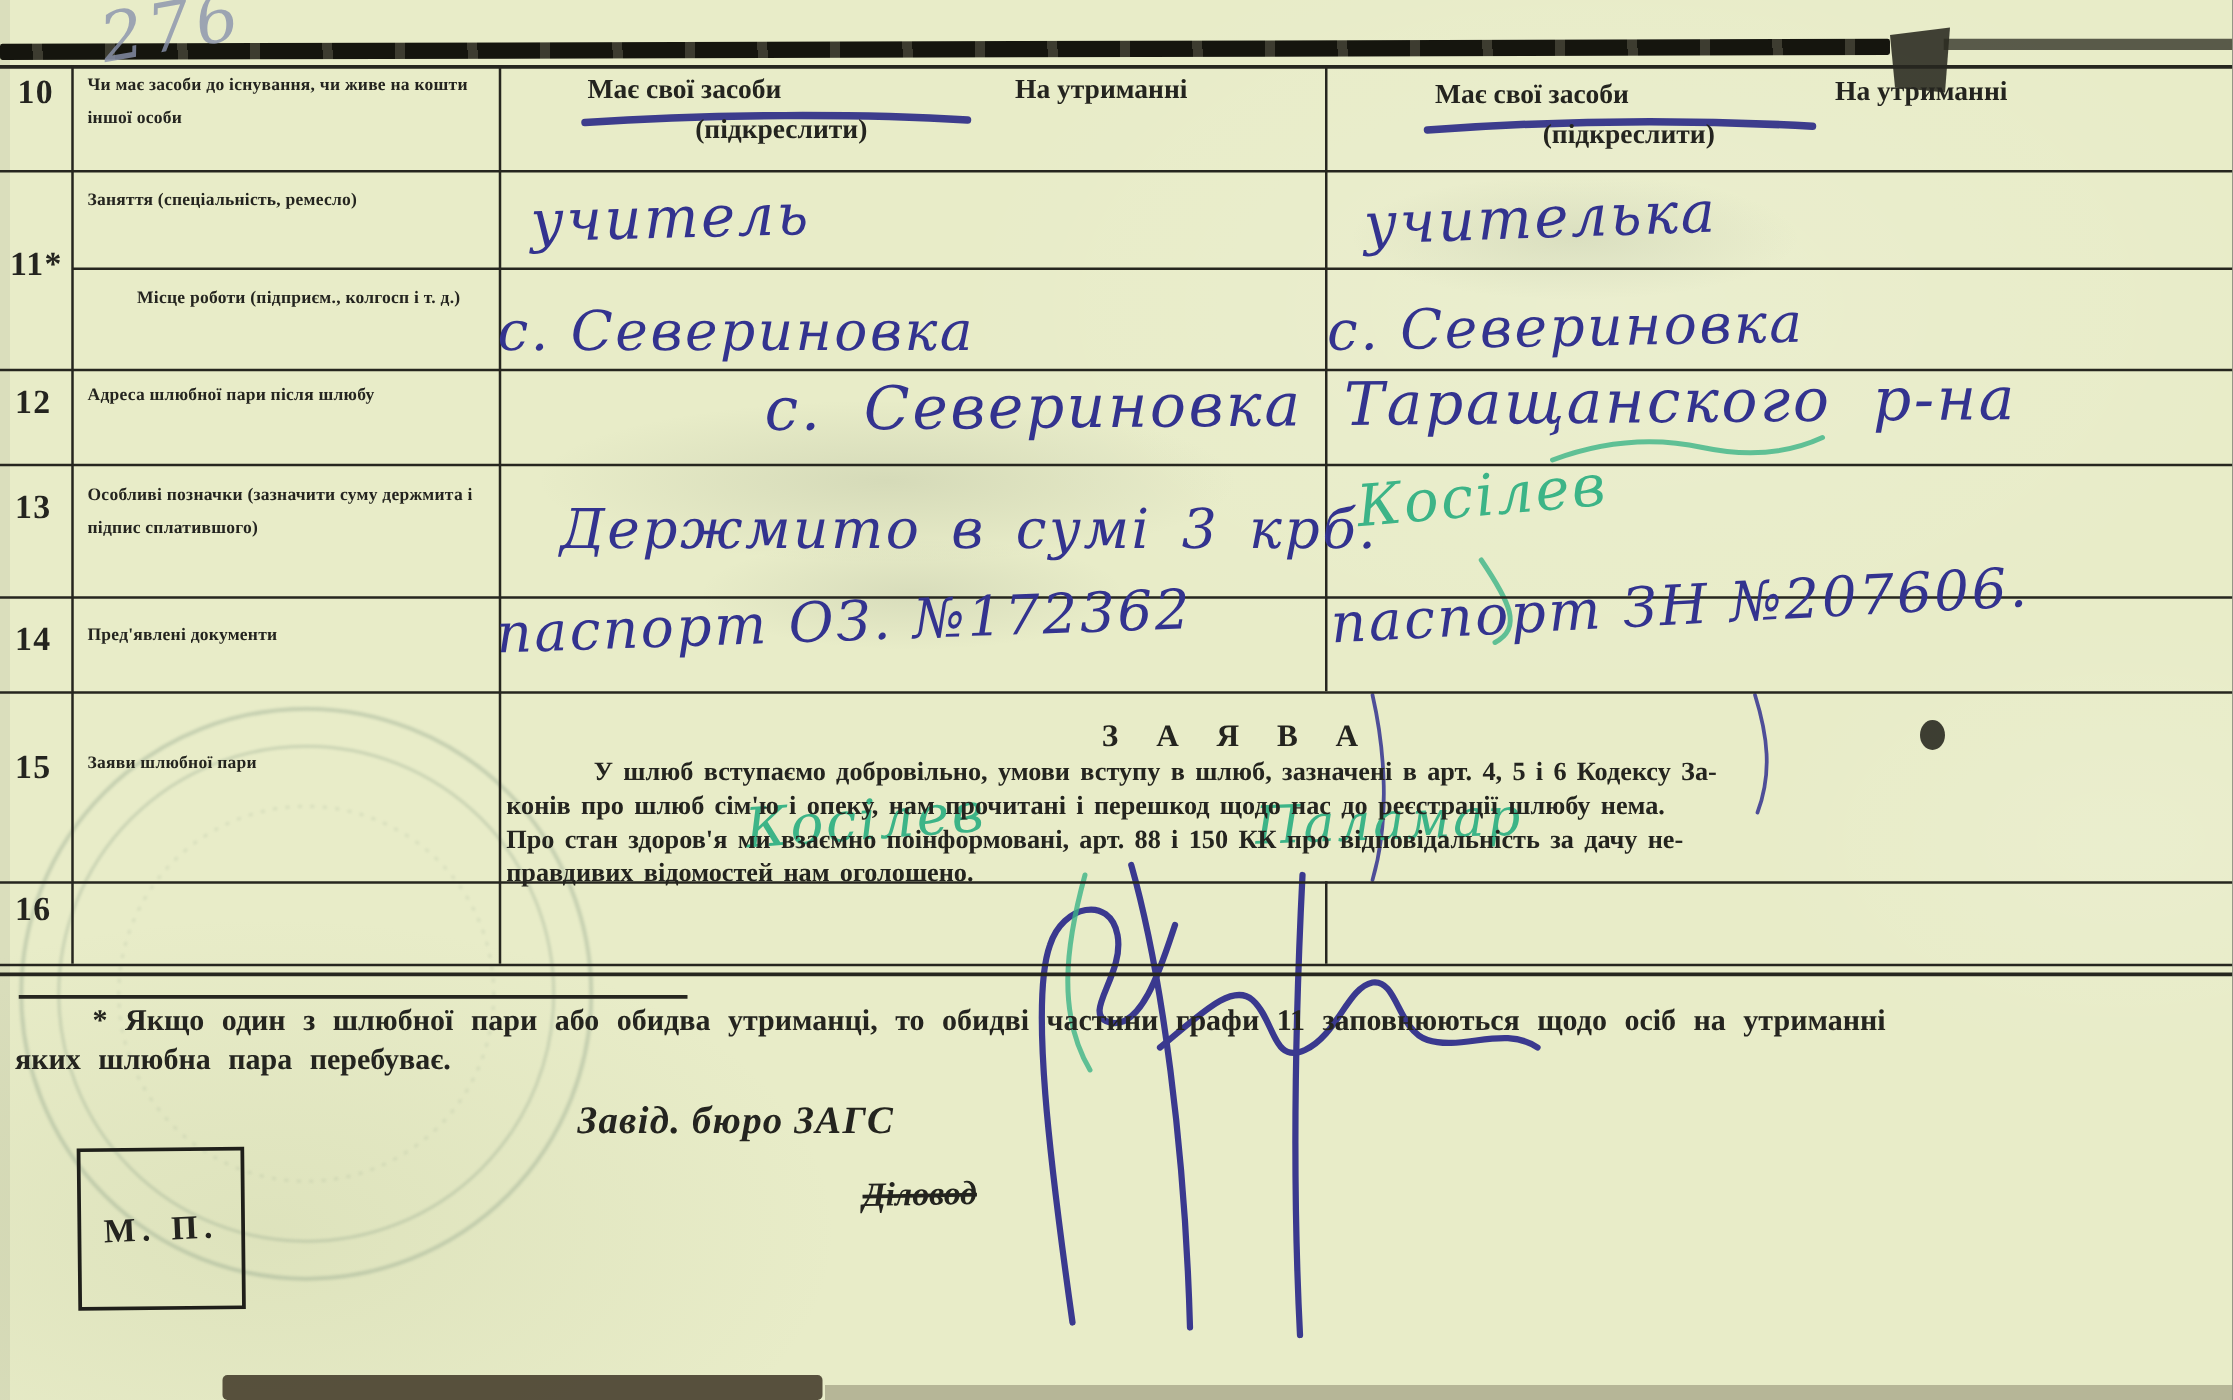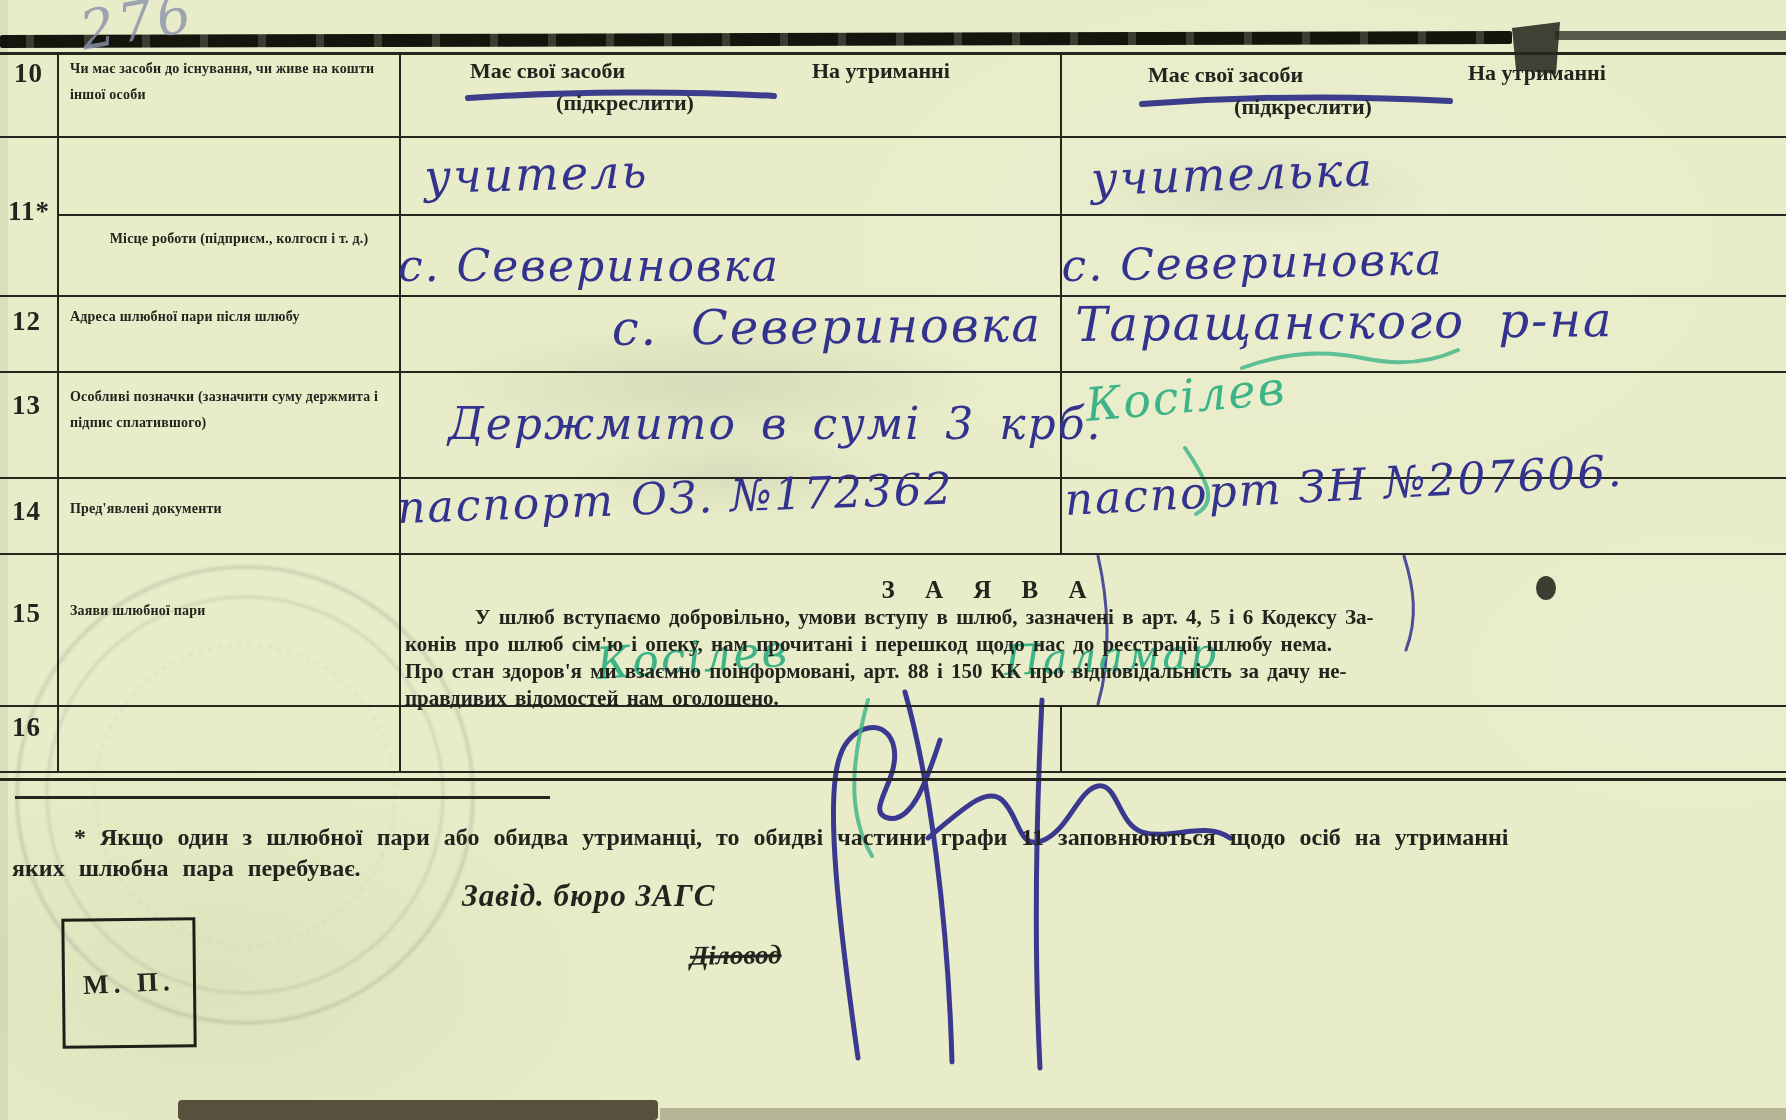--- a/index.html
+++ b/index.html
@@ -105,20 +105,21 @@
 
   <div class="num" style="left:14px;top:58px;">10</div>
   <div class="num" style="left:8px;top:196px;">11*</div>
   <div class="num" style="left:12px;top:306px;">12</div>
   <div class="num" style="left:12px;top:390px;">13</div>
   <div class="num" style="left:12px;top:496px;">14</div>
   <div class="num" style="left:12px;top:598px;">15</div>
   <div class="num" style="left:12px;top:712px;">16</div>
 
   <div class="lbl" style="top:56px;">Чи має засоби до існування, чи живе на кошти іншої особи</div>
+  <div class="lbl" style="top:148px;">Заняття (спеціальність, ремесло)</div>
   <div class="lbl" style="top:226px;text-align:center;">Місце роботи (підприєм., колгосп і т. д.)</div>
   <div class="lbl" style="top:304px;">Адреса шлюбної пари після шлюбу</div>
   <div class="lbl" style="top:384px;">Особливі позначки (зазначити суму держмита і підпис сплатившого)</div>
   <div class="lbl" style="top:496px;">Пред'явлені документи</div>
   <div class="lbl" style="top:598px;">Заяви шлюбної пари</div>
 
   <div class="hdr" style="left:470px;top:58px;">Має свої засоби</div>
   <div class="hdr" style="left:812px;top:58px;">На утриманні</div>
   <div class="hdr" style="left:470px;top:90px;width:310px;text-align:center;">(підкреслити)</div>
   <div class="hdr" style="left:1148px;top:62px;">Має свої засоби</div>
@@ -139,21 +140,21 @@
 
   <div class="abs" style="left:400px;top:576px;width:1180px;text-align:center;font-weight:bold;font-size:25px;letter-spacing:12px;">З А Я В А</div>
   <div class="abs" style="left:405px;top:604px;">
     <div class="statement-line" style="padding-left:70px;">У шлюб вступаємо добровільно, умови вступу в шлюб, зазначені в арт. 4, 5 і 6 Кодексу За-</div>
     <div class="statement-line">конів про шлюб сім'ю і опеку, нам прочитані і перешкод щодо нас до реєстрації шлюбу нема.</div>
     <div class="statement-line">Про стан здоров'я ми взаємно поінформовані, арт. 88 і 150 КК про відповідальність за дачу не-</div>
     <div class="statement-line">правдивих відомостей нам оголошено.</div>
   </div>
 
   <div class="abs" style="left:12px;top:802px;">
-    <div class="foot-line" style="padding-left:62px;margin-top:20px;">* Якщо один з шлюбної пари або обидва утриманці, то обидві частини графи 11 заповнюються щодо осіб на утриманні</div>
+    <div class="foot-line" style="padding-left:62px;">* Якщо один з шлюбної пари або обидва утриманці, то обидві частини графи 11 заповнюються щодо осіб на утриманні</div>
     <div class="foot-line">яких шлюбна пара перебуває.</div>
   </div>
 
   <div class="abs" style="left:462px;top:878px;font-style:italic;font-weight:bold;font-size:31px;letter-spacing:1px;">Завід. бюро ЗАГС</div>
   <div class="abs" style="left:690px;top:940px;font-style:italic;font-weight:bold;font-size:27px;text-decoration:line-through;text-decoration-thickness:3px;transform:rotate(-1deg);">Діловод</div>
 
   <div class="mp-box">
     <span class="mp-label">М. П.</span>
   </div>
 

